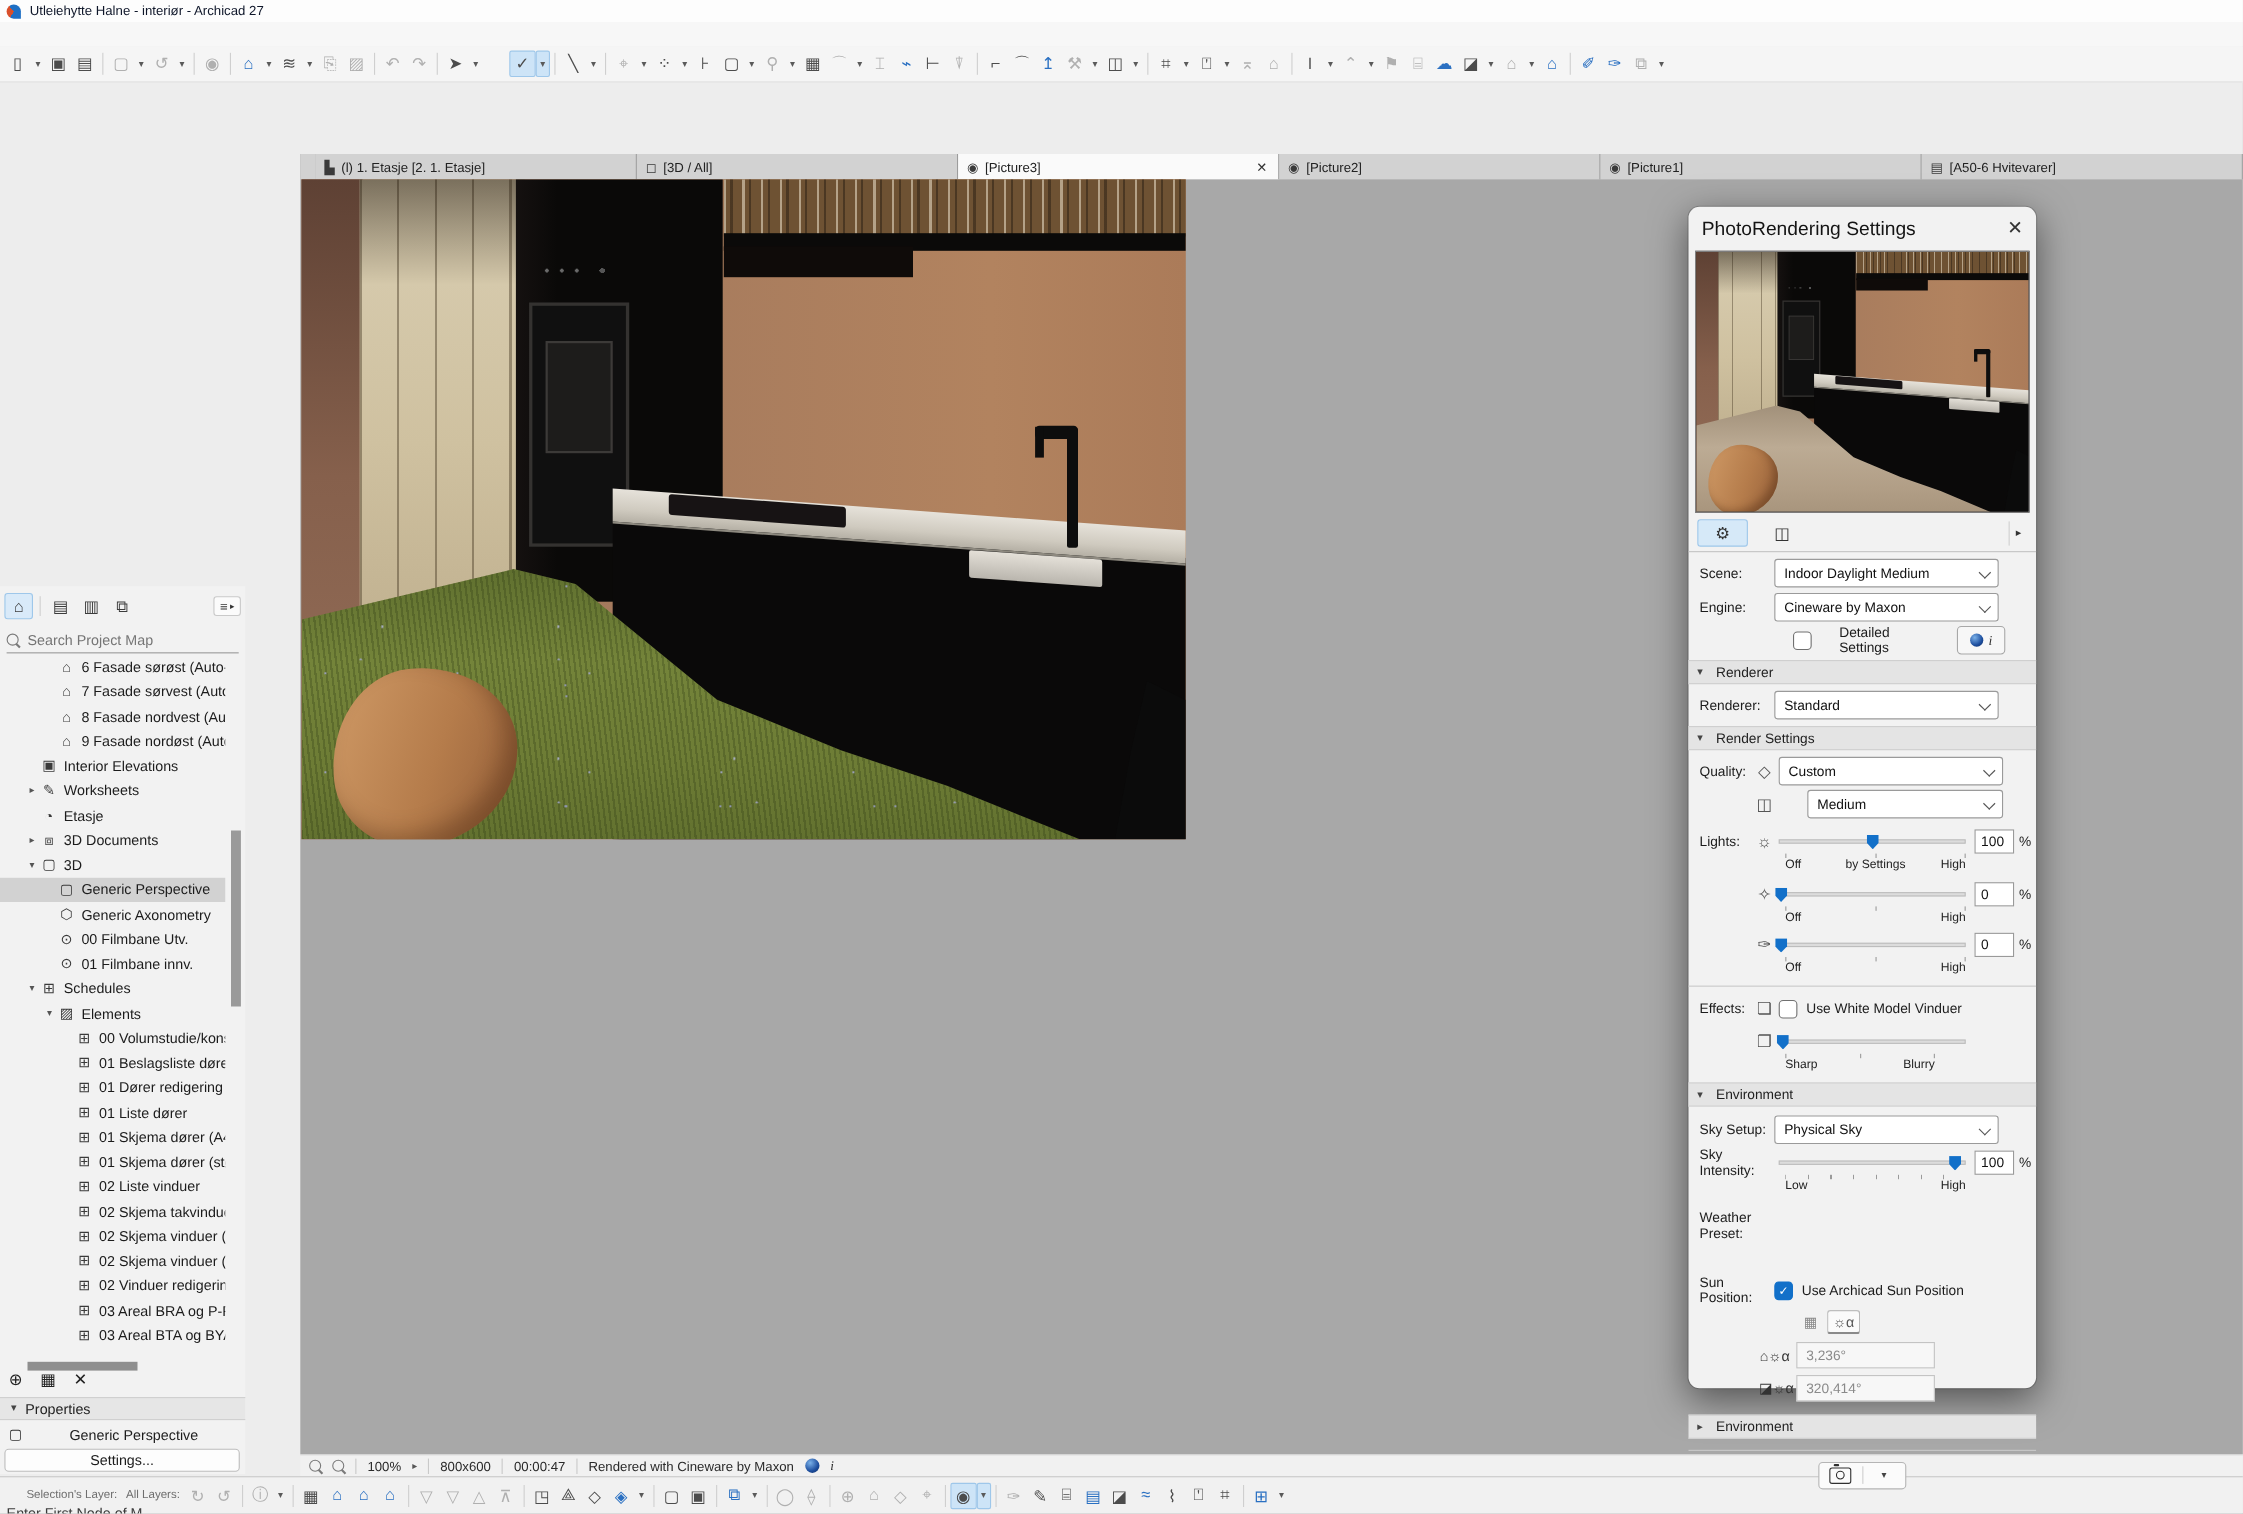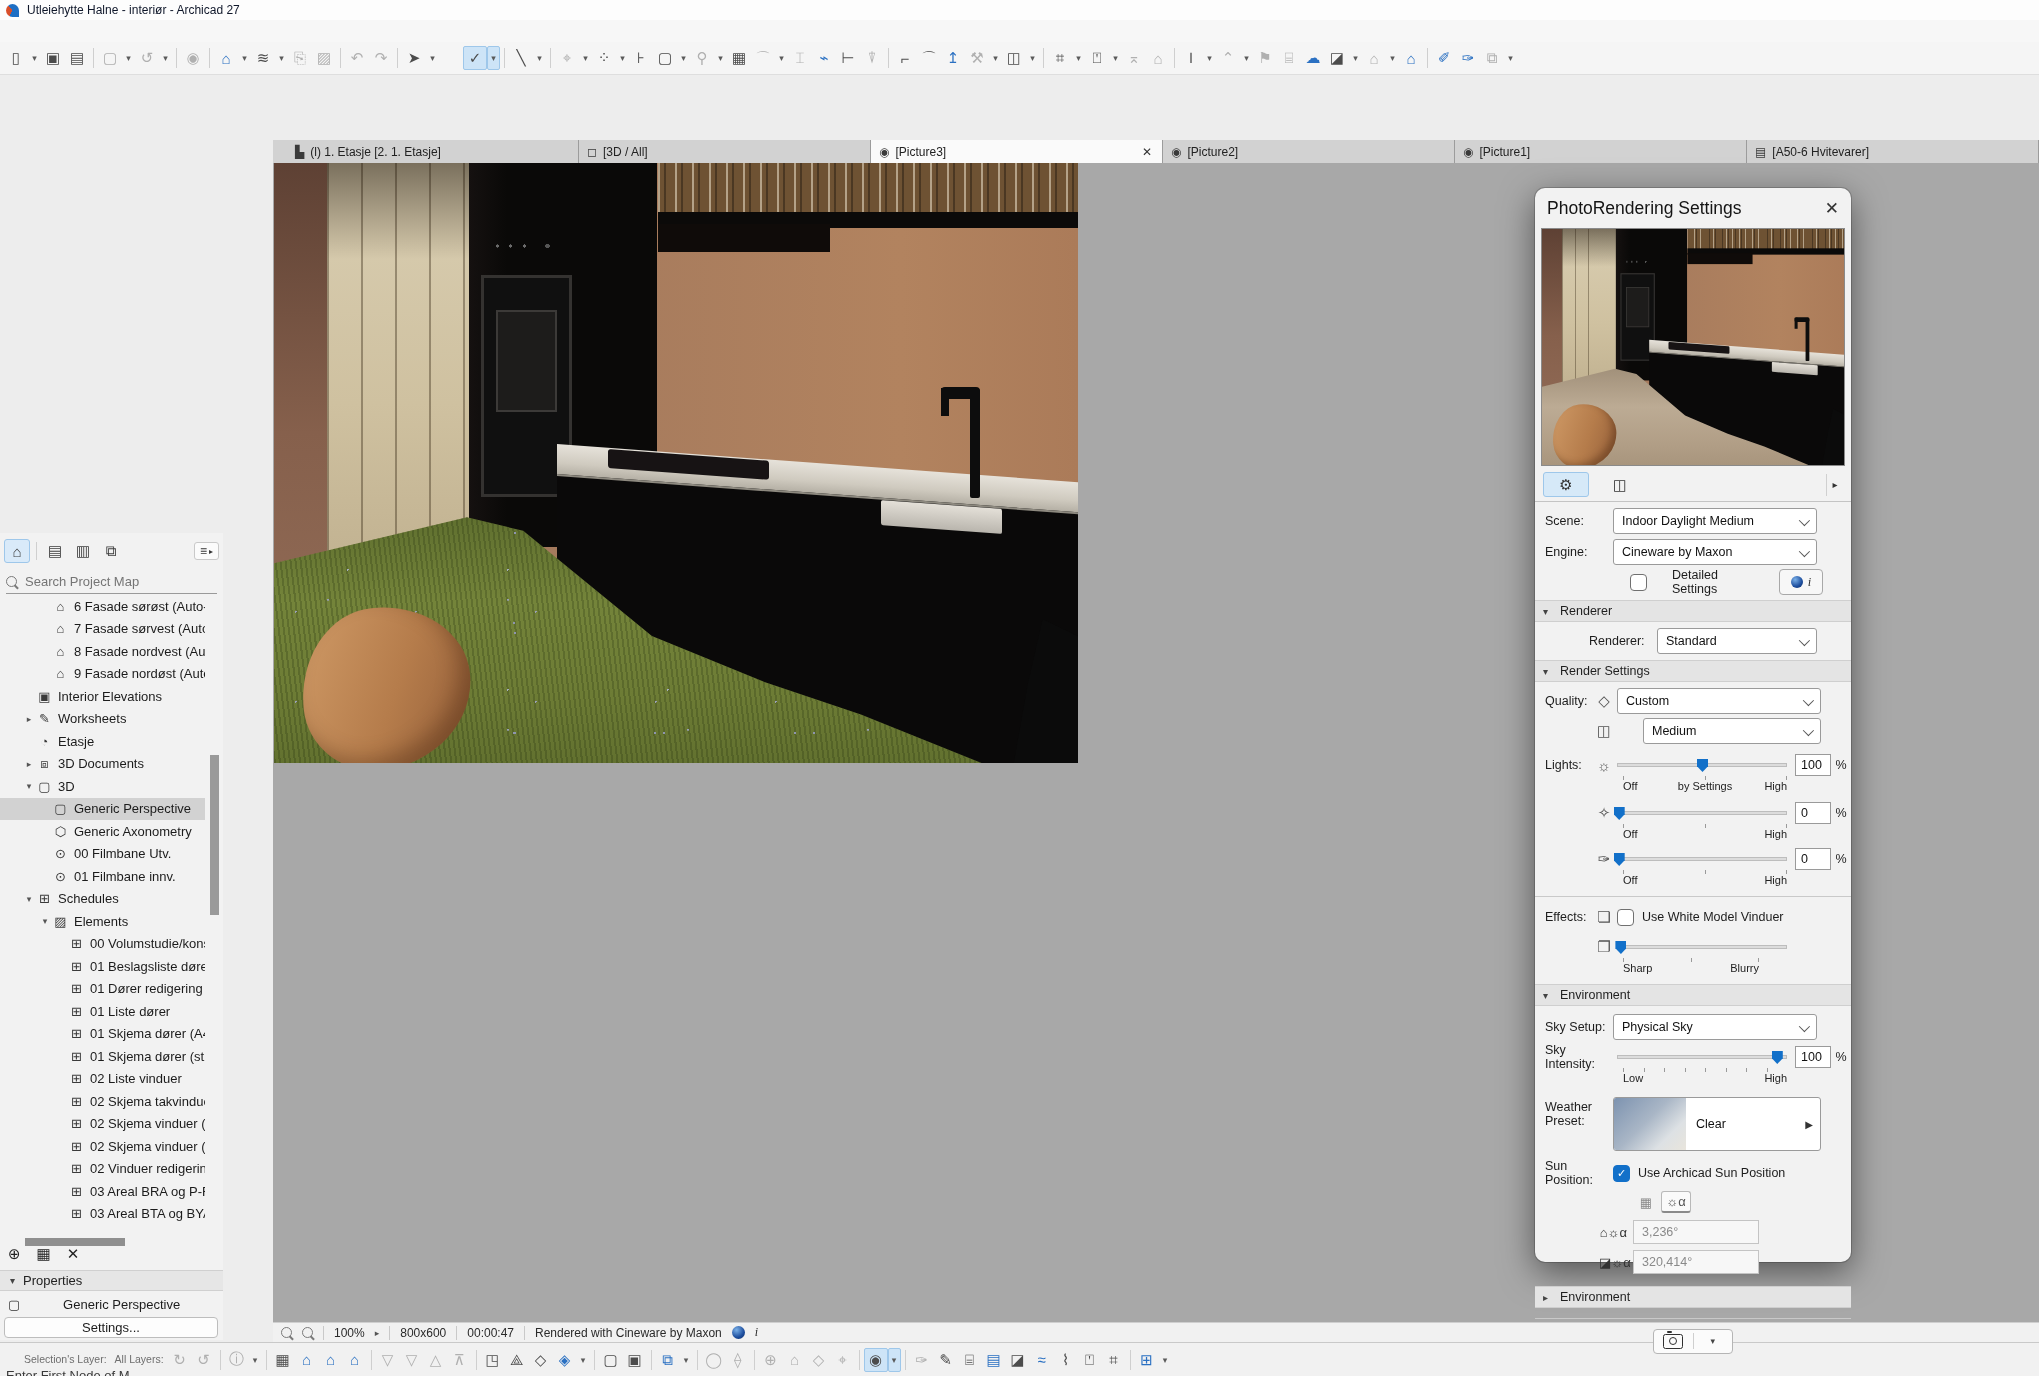--- a/index.html
+++ b/index.html
@@ -953,21 +953,21 @@
     <span class="infobtn" style="margin-left:auto;margin-right:28px;">
       <span class="c4dball" style="width:12px;height:12px;"></span>
       <span>i</span>
     </span>
   </div>
 
   <div class="sect" style="top:412px;">
     <span class="sarr">▾</span>
     <span>Renderer</span>
   </div>
-  <div class="drow" style="top:440px;height:26px;margin-left:44px;">
+  <div class="drow" style="top:440px;height:26px;">
     <span class="dlab">Renderer:</span>
     <span class="dropdown">
       <span>Standard</span>
         <span class="chev"></span>
     </span>
   </div>
 
   <div class="sect" style="top:472px;">
     <span class="sarr">▾</span>
     <span>Render Settings</span>
@@ -1090,25 +1090,20 @@
     <span class="pct">%</span>
   </div>
   <div class="marksN" style="top:880px;"></div>
   <div class="slabels" style="top:884px;">
     <span class="sl-l">Low</span>
     <span class="sl-r">High</span>
   </div>
 
   <div class="drow" style="top:908px;height:56px;">
     <span class="dlab" style="align-self:flex-start;margin-top:4px;">Weather Preset:</span>
-    <span class="weatherbtn">
-      <span class="wthumb"></span>
-      <span class="wlab">Clear</span>
-      <span class="warr">▶</span>
-    </span>
   </div>
 
   <div class="drow" style="top:974px;height:22px;">
     <span class="dlab">Sun Position:</span>
     <span class="checkbox checked">
         <span>✓</span>
       </span>
     <span class="cblab">Use Archicad Sun Position</span>
   </div>
   <div class="drow" style="top:1002px;height:24px;">

